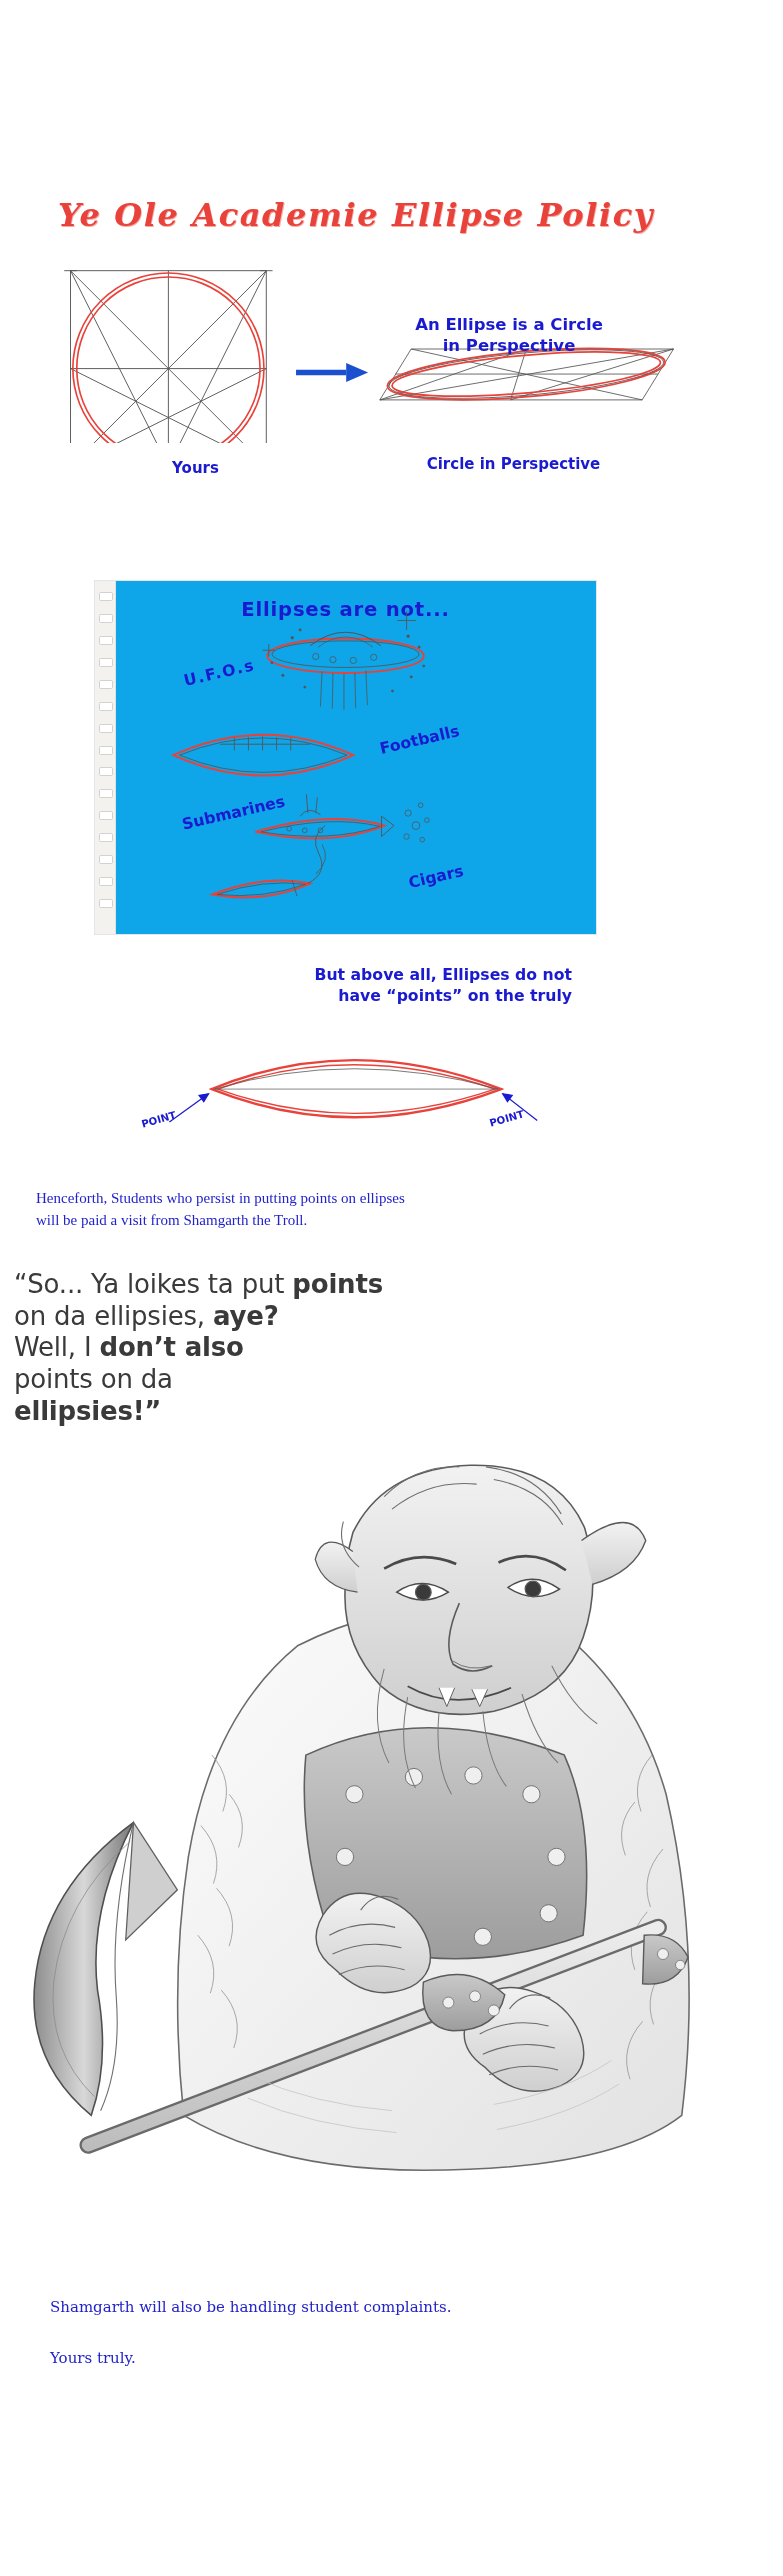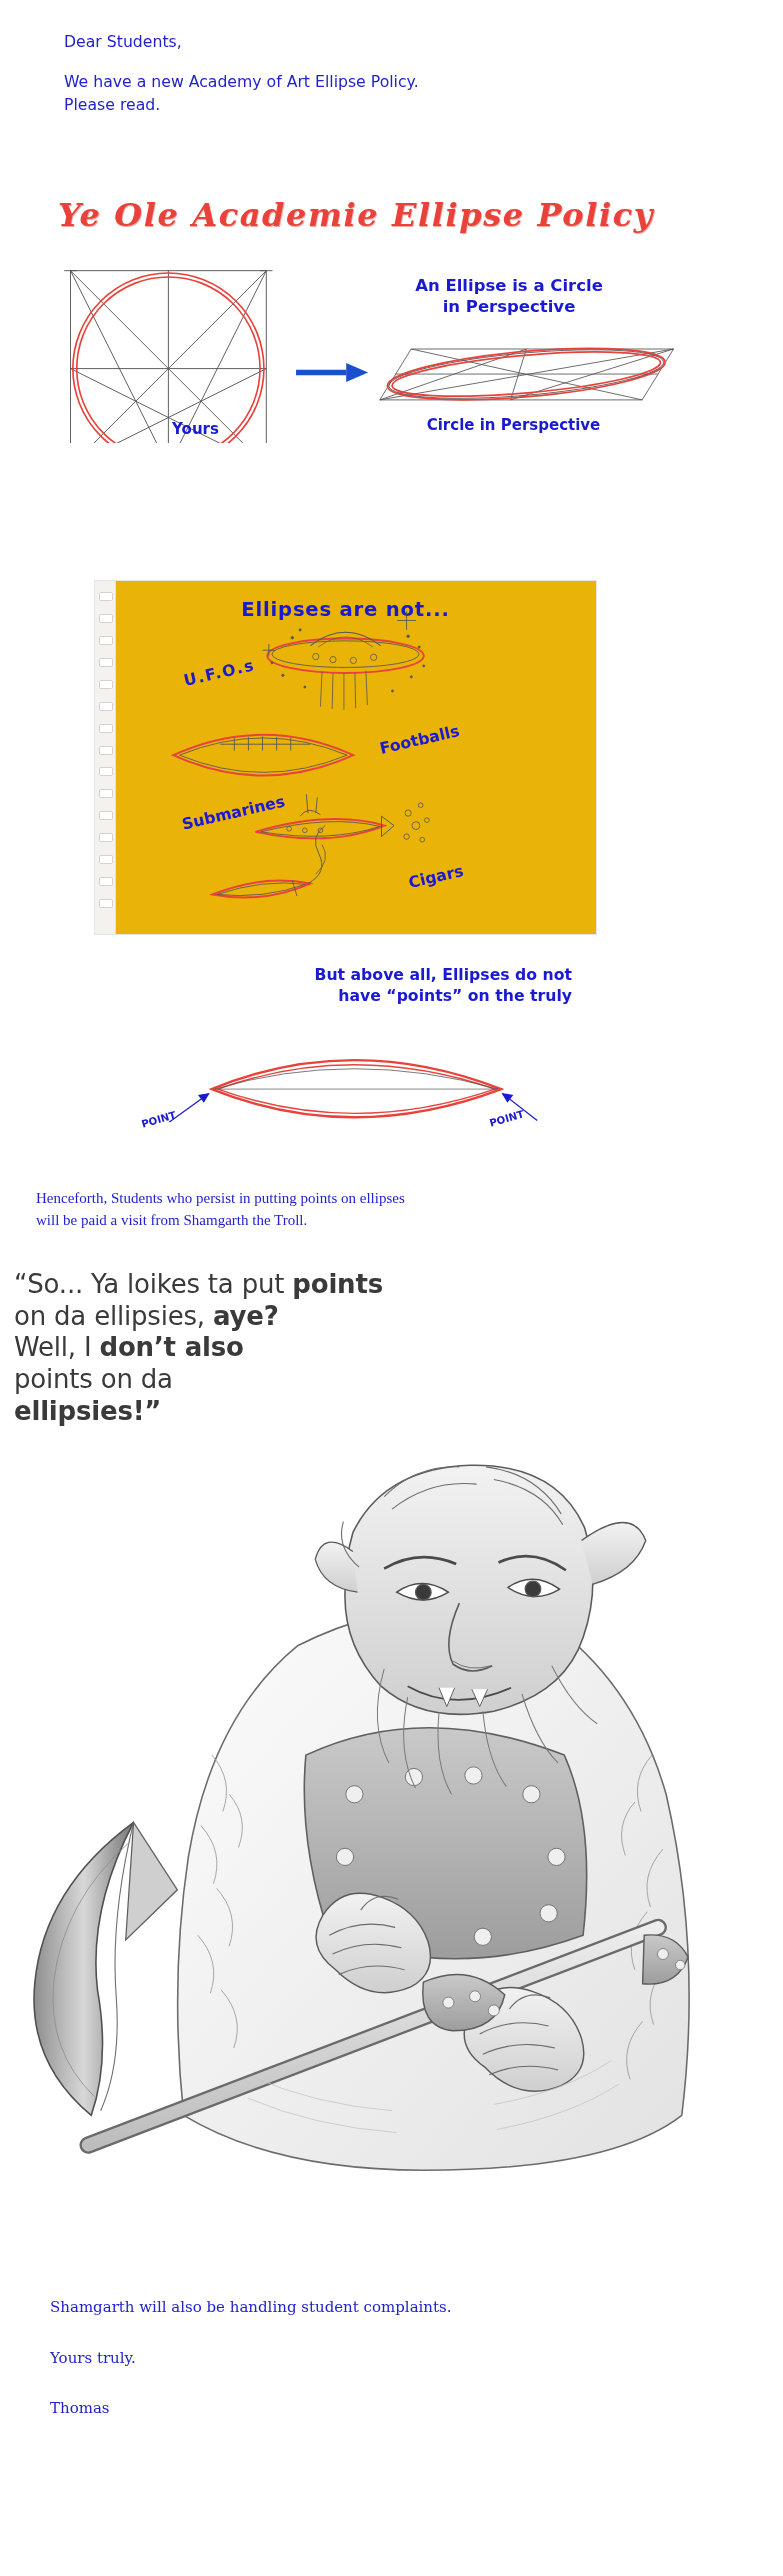--- a/index.html
+++ b/index.html
@@ -60,35 +60,36 @@
     height: 188px;
   }
   .panel1 svg { position: absolute; left: 0; top: 0; }
   .p1-label {
     position: absolute;
     font-family: "DejaVu Sans", sans-serif;
     font-weight: bold;
     color: #1a1ad0;
     font-size: 15px;
     text-align: center;
+    margin-top: 39px;
   }
   .p1-head {
     left: 329px; top: 19.6px; width: 266px; font-size: 16.5px; line-height: 1.3;
   }
   .p1-circle { left: 86px; top: 165px; width: 125px; }
   .p1-persp { left: 337px; top: 161px; width: 259px; }
 
   
   .panel2 {
     position: absolute;
     left: 94px;
     top: 580px;
     width: 501px;
     height: 353px;
-    background: #eab308;
+    background: #0ea5e9;
     border: 0.8px solid #e6e6e6;
   }
   .panel2 .rings {
     position: absolute;
     left: 0; top: 0; width: 20.4px; height: 100%;
     background: #f3f2ee;
     border-right: 0.8px solid #e1e1e1;
   }
   .panel2 .ring {
     position: absolute;
@@ -195,26 +196,20 @@
     line-height: 1.5;
   }
   .closing .blk { margin-bottom: 28px; }
   .closing .blk:last-child { margin-bottom: 0; }
 </style>
 </head>
 <body>
 
 <div class="page">
 
-  <div class="intro">
-    <div class="line">Dear Students,</div>
-    <div class="spacer"></div>
-    <div class="line">We have a new Academy of Art Ellipse Policy.</div>
-    <div class="line">Please read.</div>
-  </div>
 
   <div class="title-banner">Ye Ole Academie Ellipse Policy</div>
 
   <div class="panel1">
     <svg width="650" height="188" viewBox="0 0 830 240">
 
       <g stroke="#555555" fill="none" stroke-width="1.2">
         <rect x="30" y="20" width="250" height="250"></rect>
         <line x1="30" y1="20" x2="280" y2="270"></line>
         <line x1="280" y1="20" x2="30" y2="270"></line>
@@ -565,17 +560,16 @@
           <path d="M760,860 q-60,40 -150,56"></path>
             <path d="M770,890 q-62,40 -156,58"></path>
         </g>
       </g>
     </svg>
   </div>
 
   <div class="closing">
     <div class="blk">Shamgarth will also be handling student complaints.</div>
     <div class="blk">Yours truly.</div>
-    <div class="blk">Thomas</div>
   </div>
 
 </div>
 
 
 </body></html>

